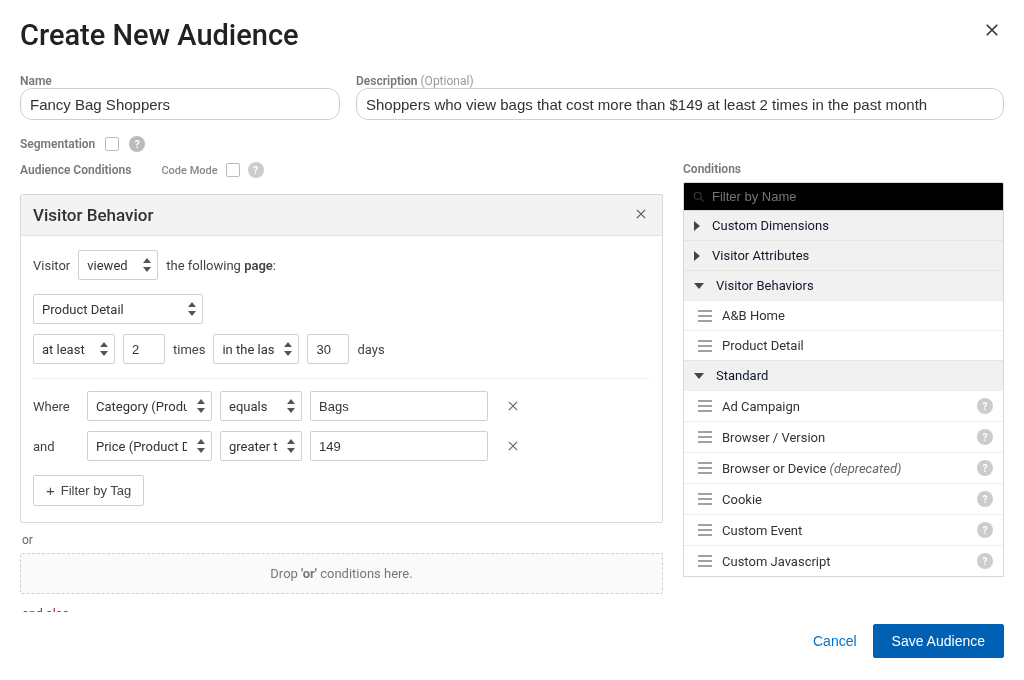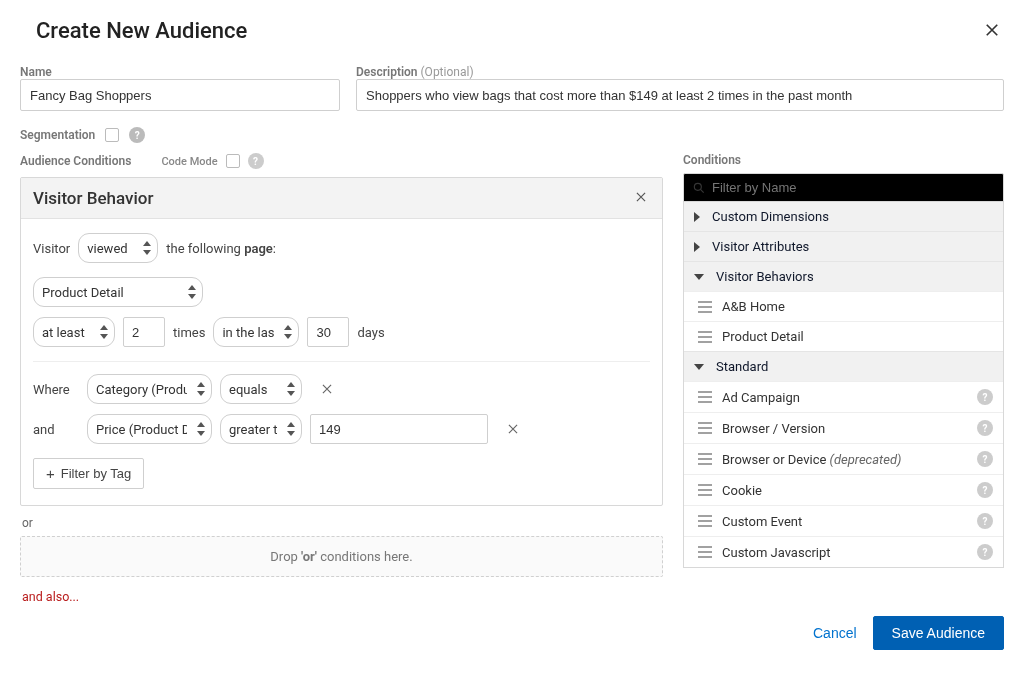--- a/index.html
+++ b/index.html
@@ -18,57 +18,57 @@
   height: 100%;
   display: flex;
   flex-direction: column;
 }
 .modal-header {
   display: flex;
   justify-content: space-between;
   align-items: flex-start;
   margin-bottom: 22px;
 }
-.modal-title { font-size: 22px; font-weight: 500; color: #222; margin-left: 16px; }
+.modal-title { font-size: 29px; font-weight: 500; color: #222; }
 .close-x {
   width: 24px; height: 24px; cursor: pointer;
   display: flex; align-items: center; justify-content: center;
 }
 .close-x svg { width: 18px; height: 18px; }
 
 .form-row { display: flex; gap: 16px; margin-bottom: 16px; }
 .field-group { display: flex; flex-direction: column; }
 .field-group.name { width: 320px; }
 .field-group.desc { flex: 1; }
 .field-label { font-size: 12px; color: #777; font-weight: 600; }
 .field-label .optional { font-weight: 400; color: #999; }
 .text-input {
-  border: 1px solid #cfcfcf; border-radius: 2px;
-  padding: 7px 9px; font-size: 13px; color: #333; background: #fff;
+  border: 1px solid #cfcfcf; border-radius: 12px;
+  padding: 7px 9px; font-size: 15px; color: #333; background: #fff;
   height: 32px;
 }
 
 .inline-toggle-row { display: flex; align-items: center; gap: 10px; margin-bottom: 10px; }
 .inline-label { font-size: 12px; color: #777; font-weight: 600; }
 .checkbox {
   width: 14px; height: 14px; border: 1px solid #bbb; border-radius: 2px; background: #fff; cursor: pointer;
 }
 .help-icon {
   width: 16px; height: 16px; border-radius: 50%; background: #bbb;
   display: inline-flex; align-items: center; justify-content: center;
   font-size: 10px; font-weight: 700; color: #fff; cursor: default;
 }
 .help-icon.light { background: #ccc; }
 
 .body-row { display: flex; gap: 20px; flex: 1; min-height: 0; }
 .left-col { flex: 1; min-width: 0; display: flex; flex-direction: column; }
 .right-col { width: 321px; }
 
 .audience-conditions-label-row {
-  display: flex; align-items: center; gap: 30px; margin-bottom: 8px;
+  display: flex; align-items: center; gap: 30px; margin-bottom: 16px;
 }
 .code-mode-wrap { display: flex; align-items: center; gap: 8px; }
 .code-mode-label { font-size: 11px; color: #888; font-weight: 500; }
 
 .condition-card {
   border: 1px solid #d8d8d8; border-radius: 2px; background: #fff;
 }
 .card-header {
   background: #f3f3f3; padding: 10px 12px;
   display: flex; justify-content: space-between; align-items: center;
@@ -83,21 +83,21 @@
 .sentence-row + .sentence-row { margin-top: 10px; }
 .sentence-text { font-size: 13px; color: #444; }
 .sentence-text strong { font-weight: 600; }
 
 .select-box, .num-input {
   border: 1px solid #cfcfcf; border-radius: 2px; background: #fff;
   font-size: 13px; color: #333; position: relative;
   display: inline-flex; align-items: center;
   height: 30px;
 }
-.select-box { padding: 0 24px 0 8px; cursor: pointer; min-width: 0; border-radius: 11px; }
+.select-box { padding: 0 24px 0 8px; cursor: pointer; min-width: 0; }
 .select-box.w-sm { width: 80px; }
 .select-box.w-md { width: 82px; }
 .select-box.w-md2 { width: 86px; }
 .select-box.w-lg { width: 170px; }
 .select-box.w-cat { width: 125px; }
 .num-input { padding: 0 8px; width: 42px; }
 .text-value-input {
   border: 1px solid #cfcfcf; border-radius: 2px; background: #fff;
   font-size: 13px; color: #333; height: 30px; padding: 0 8px; width: 178px;
 }
@@ -180,21 +180,21 @@
   content: ''; position: absolute; left: 0; right: 0; height: 2px; background: #555;
 }
 .drag-handle::before { top: 0; }
 .drag-handle span { top: 5px; display: block; }
 .drag-handle::after { bottom: 0; }
 .cond-item .help-icon { margin-left: auto; }
 .cond-item em { font-style: italic; color: #666; }
 
 .footer {
   position: absolute; bottom: 0; left: 0; right: 0;
-  padding: 12px 20px 30px; display: flex; justify-content: flex-end; gap: 16px;
+  padding: 12px 20px 22px; display: flex; justify-content: flex-end; gap: 16px;
   background: #fff;
 }
 .btn-cancel {
   background: none; border: none; color: #0072ce; font-size: 14px; cursor: pointer;
 }
 .btn-primary {
   background: #0060b3; color: #fff; border: 1px solid #0060b3;
   padding: 8px 18px; font-size: 14px; border-radius: 2px; cursor: pointer;
 }
 </style>
@@ -292,20 +292,21 @@
             <div class="where-row">
               <span class="where-label">Where</span>
               <span class="select-box w-cat">
                 <span class="select-text">Category (Product Detail)</span>
                 <span class="sort-arrows"></span>
               </span>
               <span class="select-box w-md">
                 <span class="select-text">equals</span>
                 <span class="sort-arrows"></span>
               </span>
+              <input class="text-value-input" value="Bags" style="">
               <span class="row-x">
                 <svg viewBox="0 0 24 24" fill="none" stroke="#666" stroke-width="2">
                     <path d="M5 5l14 14M19 5L5 19"></path>
                   </svg>
               </span>
             </div>
             <div class="where-row">
               <span class="where-label">and</span>
               <span class="select-box w-cat">
                 <span class="select-text">Price (Product Detail)</span>

